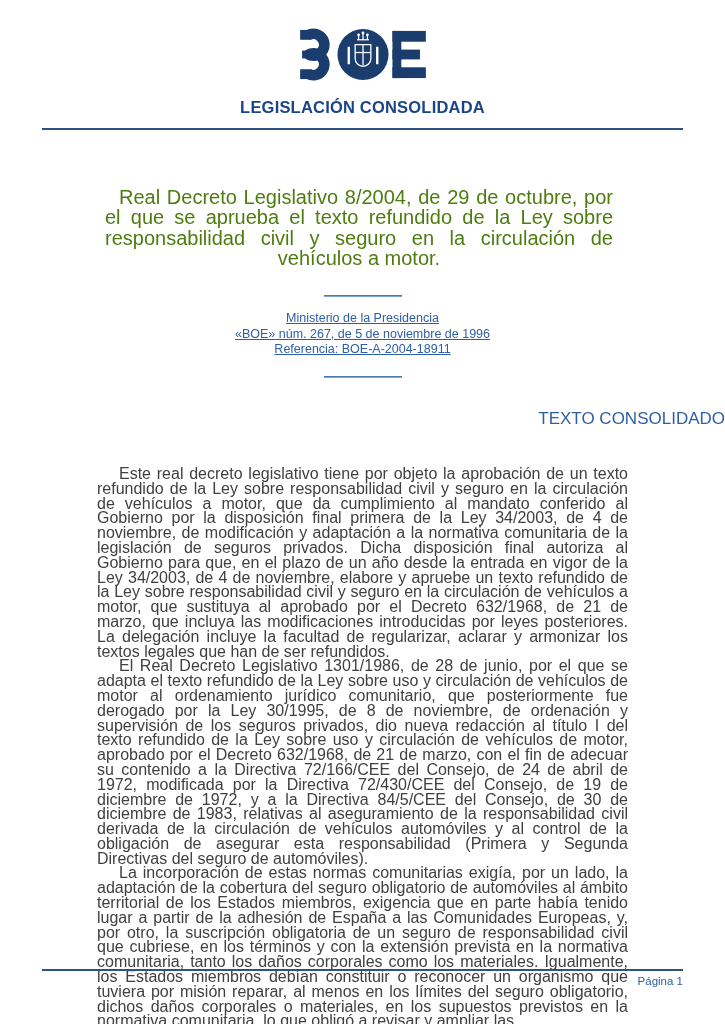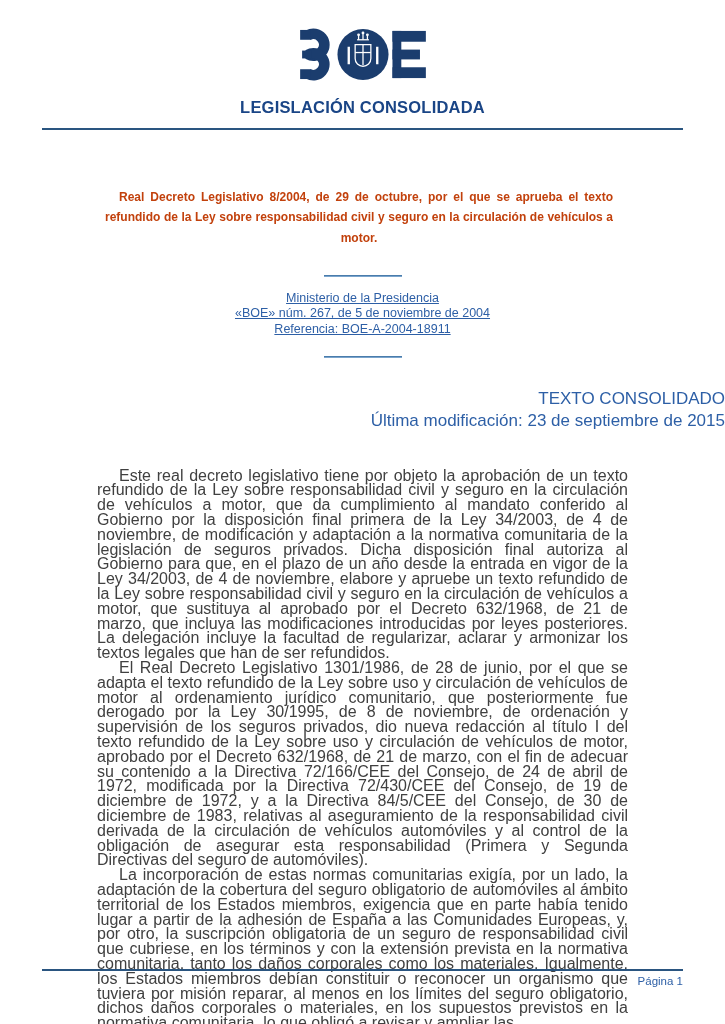--- a/index.html
+++ b/index.html
@@ -28,24 +28,24 @@
   }
   .header-rule {
     margin: 11px 42px 0 42px;
     height: 2px;
     background: var(--rule-blue, #2a5580);
   }
 
   
   .doc-title {
     margin: 57px 112px 0 105px;
-    font-size: 12px;
+    font-size: 20px;
     line-height: 20.3px;
-    font-weight: bold;
-    color: #c2410c;
+    font-weight: normal;
+    color: #4d7c0f;
     text-align: justify;
     text-align-last: center;
     text-indent: 14px;
   }
 
   
   .mini-divider {
     width: 78px;
     height: 2px;
     margin: 27px auto 0 auto;
@@ -143,29 +143,28 @@
   <div class="subtitle">LEGISLACIÓN CONSOLIDADA</div>
 
   <div class="header-rule"></div>
 
   <h1 class="doc-title">Real Decreto Legislativo 8/2004, de 29 de octubre, por el que se aprueba el texto refundido de la Ley sobre responsabilidad civil y seguro en la circulación de vehículos a motor.</h1>
 
   <div class="mini-divider"></div>
 
   <div class="meta">
     <div>Ministerio de la Presidencia</div>
-    <div>«BOE» núm. 267, de 5 de noviembre de 2004</div>
+    <div>«BOE» núm. 267, de 5 de noviembre de 1996</div>
     <div>Referencia: BOE-A-2004-18911</div>
   </div>
 
   <div class="mini-divider second"></div>
 
   <div class="consolidated">
     <div>TEXTO CONSOLIDADO</div>
-    <div>Última modificación: 23 de septiembre de 2015</div>
   </div>
 
   <div class="body-text">
     <p>Este real decreto legislativo tiene por objeto la aprobación de un texto refundido de la Ley sobre responsabilidad civil y seguro en la circulación de vehículos a motor, que da cumplimiento al mandato conferido al Gobierno por la disposición final primera de la Ley 34/2003, de 4 de noviembre, de modificación y adaptación a la normativa comunitaria de la legislación de seguros privados. Dicha disposición final autoriza al Gobierno para que, en el plazo de un año desde la entrada en vigor de la Ley 34/2003, de 4 de noviembre, elabore y apruebe un texto refundido de la Ley sobre responsabilidad civil y seguro en la circulación de vehículos a motor, que sustituya al aprobado por el Decreto 632/1968, de 21 de marzo, que incluya las modificaciones introducidas por leyes posteriores. La delegación incluye la facultad de regularizar, aclarar y armonizar los textos legales que han de ser refundidos.</p>
     <p>El Real Decreto Legislativo 1301/1986, de 28 de junio, por el que se adapta el texto refundido de la Ley sobre uso y circulación de vehículos de motor al ordenamiento jurídico comunitario, que posteriormente fue derogado por la Ley 30/1995, de 8 de noviembre, de ordenación y supervisión de los seguros privados, dio nueva redacción al título I del texto refundido de la Ley sobre uso y circulación de vehículos de motor, aprobado por el Decreto 632/1968, de 21 de marzo, con el fin de adecuar su contenido a la Directiva 72/166/CEE del Consejo, de 24 de abril de 1972, modificada por la Directiva 72/430/CEE del Consejo, de 19 de diciembre de 1972, y a la Directiva 84/5/CEE del Consejo, de 30 de diciembre de 1983, relativas al aseguramiento de la responsabilidad civil derivada de la circulación de vehículos automóviles y al control de la obligación de asegurar esta responsabilidad (Primera y Segunda Directivas del seguro de automóviles).</p>
     <p>La incorporación de estas normas comunitarias exigía, por un lado, la adaptación de la cobertura del seguro obligatorio de automóviles al ámbito territorial de los Estados miembros, exigencia que en parte había tenido lugar a partir de la adhesión de España a las Comunidades Europeas, y, por otro, la suscripción obligatoria de un seguro de responsabilidad civil que cubriese, en los términos y con la extensión prevista en la normativa comunitaria, tanto los daños corporales como los materiales. Igualmente, los Estados miembros debían constituir o reconocer un organismo que tuviera por misión reparar, al menos en los límites del seguro obligatorio, dichos daños corporales o materiales, en los supuestos previstos en la normativa comunitaria, lo que obligó a revisar y ampliar las</p>
   </div>
 
   <div class="footer">
     <div class="footer-rule"></div>

